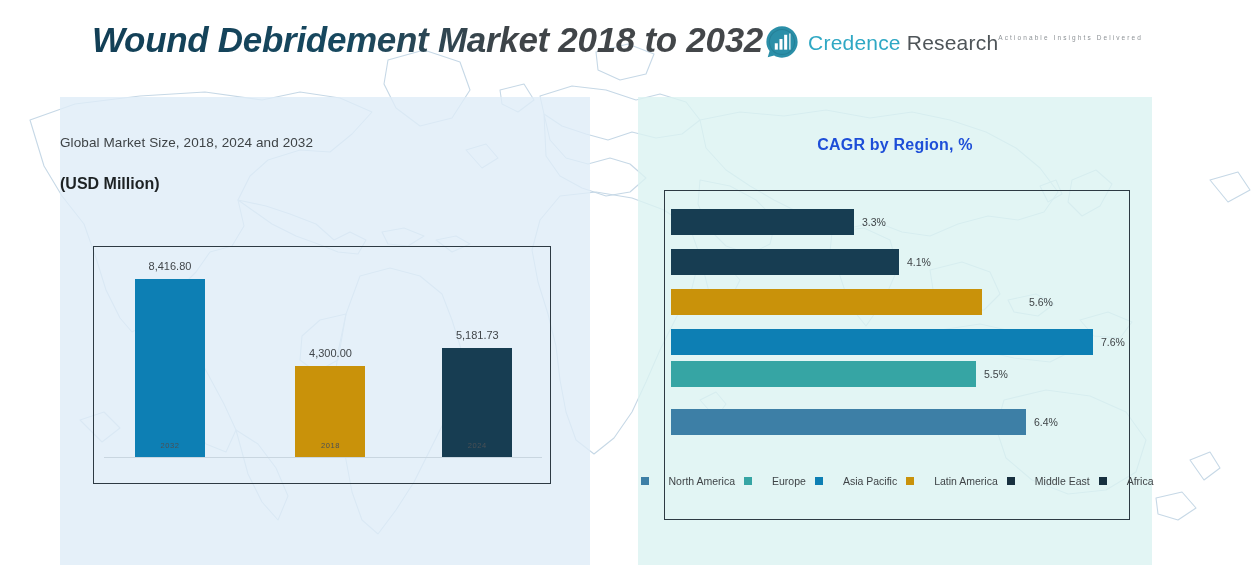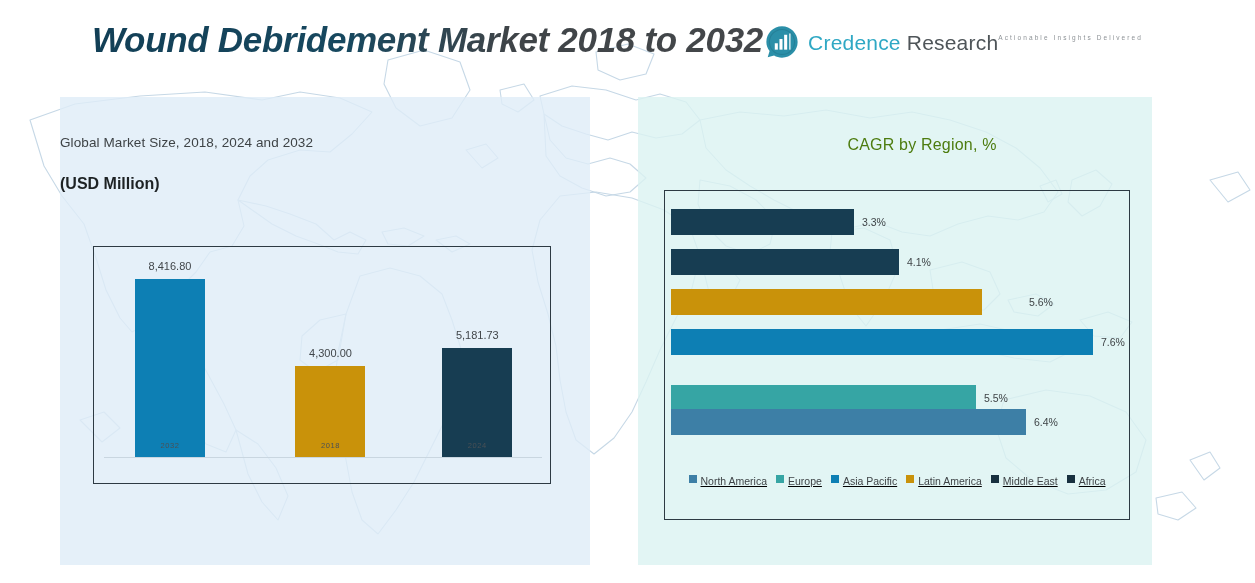--- a/index.html
+++ b/index.html
@@ -162,24 +162,23 @@
   }
 
   
   #cagr-heading {
     position: absolute;
     z-index: 2;
     left: 638px; top: 136px;
     width: 514px;
     text-align: center;
     font-size: 16px;
-    font-weight: normal;
-    color: #4d7c0f;
+    font-weight: bold;
+    color: #1d4ed8;
     letter-spacing: 0.2px;
-    padding-left: 27px;
   }
   #cagr-chart {
     position: absolute;
     z-index: 2;
     left: 664px; top: 190px;
     width: 466px; height: 330px;
     border: 1.3px solid #2d3a43;
     box-sizing: border-box;
   }
   #cagr-bars {
@@ -209,24 +208,23 @@
     left: 0; right: 0;
     bottom: 32px;
     display: flex;
     justify-content: center;
     align-items: center;
     gap: 9px;
     flex-wrap: nowrap;
   }
   .legend-item {
     display: flex;
-    align-items: flex-start;
-    gap: 4px;
-    white-space: nowrap;
-    text-decoration: underline;
+    align-items: center;
+    gap: 20px;
+    white-space: nowrap;
   }
   .legend-swatch {
     width: 8px; height: 8px;
     display: inline-block;
   }
   .legend-label {
     font-size: 10.5px;
     color: #3f4447;
   }
 </style>
@@ -348,21 +346,21 @@
         <span class="cagr-value">4.1%</span>
       </div>
       <div class="cagr-row" style="top: 80px; gap: 39px;">
         <div class="cagr-bar" style="width: 311px; background: rgb(201, 146, 10);"></div>
         <span class="cagr-value">5.6%</span>
       </div>
       <div class="cagr-row" style="top: 120px;">
         <div class="cagr-bar" style="width: 422px; background: rgb(13, 127, 180);"></div>
         <span class="cagr-value">7.6%</span>
       </div>
-      <div class="cagr-row" style="top: 176px;">
+      <div class="cagr-row" style="top: 152px;">
         <div class="cagr-bar" style="width: 305px; background: rgb(54, 165, 164);"></div>
         <span class="cagr-value">5.5%</span>
       </div>
       <div class="cagr-row" style="top: 200px;">
         <div class="cagr-bar" style="width: 355px; background: rgb(61, 127, 166);"></div>
         <span class="cagr-value">6.4%</span>
       </div>
     </div>
   <div id="cagr-legend">
       <span class="legend-item">

